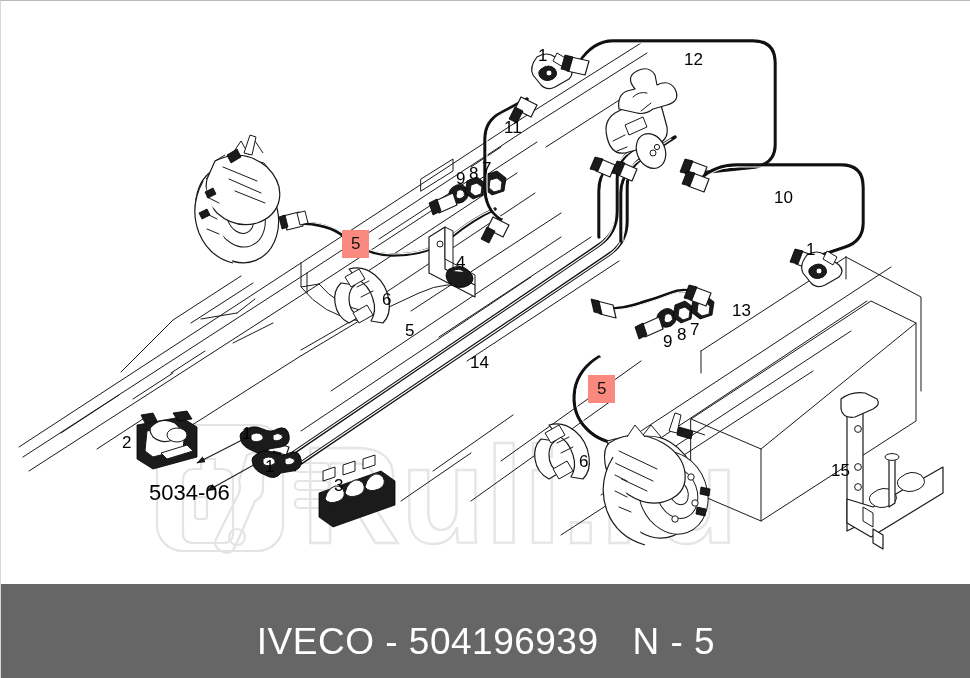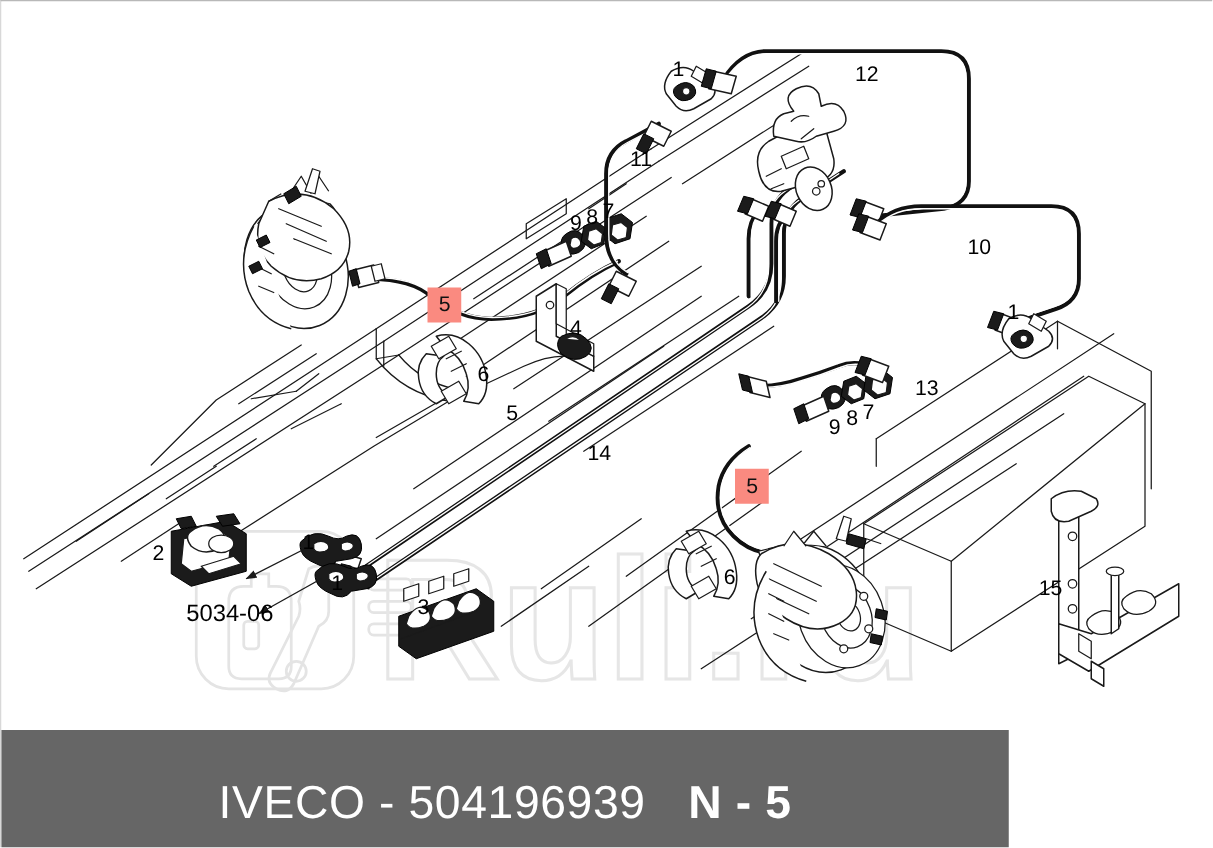--- a/index.html
+++ b/index.html
@@ -39,51 +39,51 @@
     top: 418px;
     width: 640px;
     height: 140px;
     pointer-events: none;
   }
   
   #footer-bar {
     position: absolute;
     left: 0;
     top: 583px;
-    width: 806px;
+    width: 970px;
     height: 95px;
     background: #666666;
     display: flex;
     align-items: center;
     justify-content: center;
   }
   #footer-inner {
     display: flex;
     align-items: baseline;
     gap: 34px;
     color: #ffffff;
     font-size: 37px;
     font-family: "Liberation Sans", sans-serif;
     letter-spacing: 0.5px;
     white-space: nowrap;
   }
   #footer-partnumber { font-weight: 400; }
-  #footer-page { font-weight: 700; margin-top: 20px; }
+  #footer-page { font-weight: 400; margin-top: 20px; }
 
   
   .callout {
     position: absolute;
     font-family: "Liberation Sans", sans-serif;
     font-size: 17px;
     color: #000000;
     line-height: 1;
     white-space: nowrap;
   }
   .callout.ref {
-    font-size: 19px;
+    font-size: 22px;
   }
   .callout.hl {
     background: #fa8a80;
     color: #111111;
     padding: 5px 9px 6px 9px;
     font-size: 17px;
   }
 </style>
 </head>
 <body>

